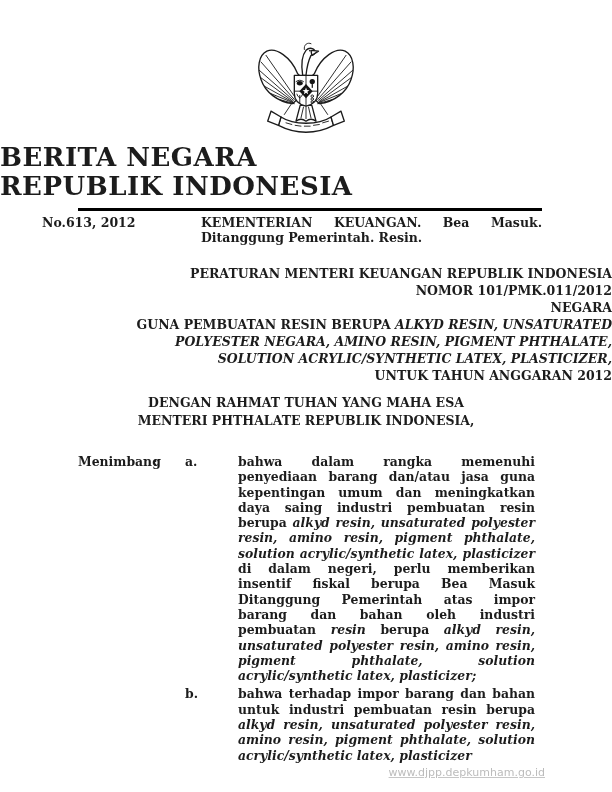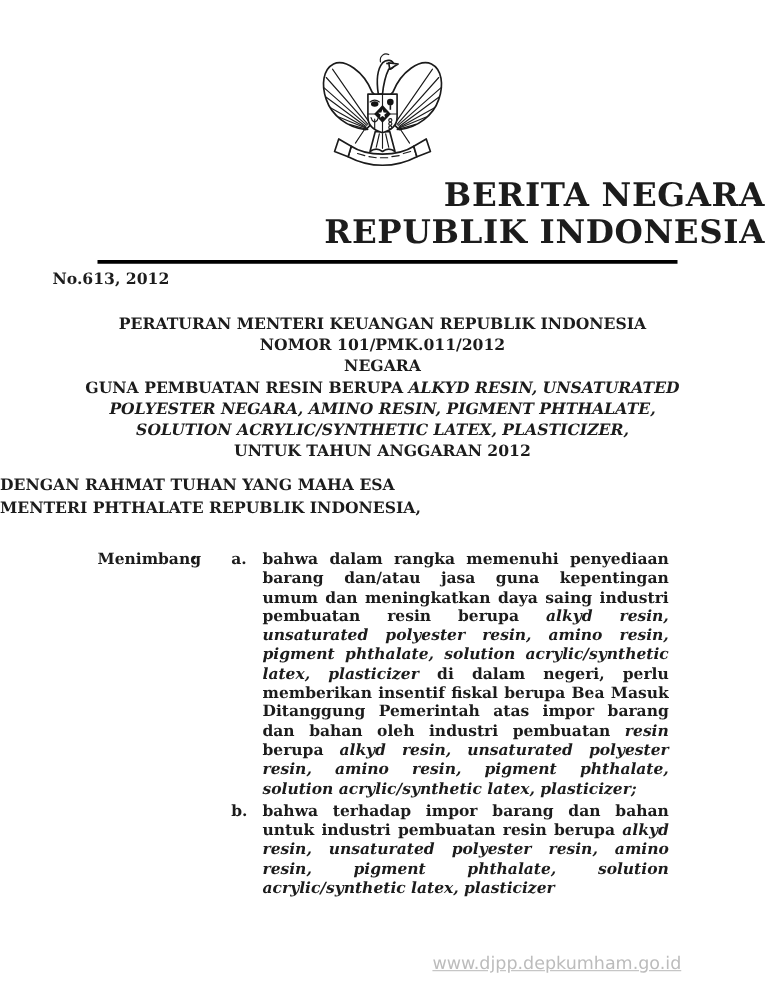--- a/index.html
+++ b/index.html
@@ -9,66 +9,67 @@
     margin:0 auto;
     background:#ffffff;
     font-family:"DejaVu Serif","Liberation Serif",serif;
     font-weight:bold;
     color:#1c1c1c;
     overflow:hidden;
   }
   .emblem-wrap{display:flex;justify-content:center;padding-top:40px;}
   .emblem{width:100px;height:94px;}
   .gazette-title{
-    text-align:right;
+    text-align:left;
     font-size:26px;
     line-height:29px;
     margin-top:9px;
     letter-spacing:0.5px;
   }
   .rule{
     margin:7px 70px 0 78px;
     border-top:3px solid #000;
   }
   .mast-row{
     display:flex;
     margin:4px 70px 0 42px;
     font-size:12.5px;
     line-height:15px;
   }
   .issue-no{width:159px;flex:none;}
   .subject{flex:1;text-align:justify;}
   .heading{
     margin-top:20px;
-    text-align:center;
+    text-align:right;
     font-size:12.5px;
     line-height:17px;
   }
   .invocation{
     margin-top:10px;
+    text-align:center;
     font-size:12.5px;
     line-height:18px;
   }
   .considering{
     display:grid;
     grid-template-columns:75px 32px 25px 1fr;
     margin:24px 77px 0 78px;
     font-size:12.4px;
     line-height:15.3px;
   }
-  .consider-text{text-align:justify;}
+  .consider-text{text-align:justify;margin-left:28px;}
   .row-b{margin-top:3px;}
   .it{font-style:italic;}
   .watermark{
     position:absolute;
     right:67px;
     bottom:13px;
     font-family:"DejaVu Sans","Liberation Sans",sans-serif;
     font-weight:normal;
-    font-size:14px;
+    font-size:11px;
     color:#bcbcbc;
     text-decoration:underline;
     text-decoration-color:#c6c6c6;
   }
   svg .ln{fill:none;stroke:#1b1b1b;stroke-width:1.1;stroke-linejoin:round;stroke-linecap:round;}
   svg .ol{fill:#ffffff;stroke:#1b1b1b;stroke-width:1.6;stroke-linejoin:round;}
   svg .fl{fill:#141414;stroke:none;}
 </style>
 </head>
 <body>
@@ -136,20 +137,21 @@
     </svg>
   </div>
 
   <div class="gazette-title">
     <div>BERITA NEGARA</div>
     <div>REPUBLIK INDONESIA</div>
   </div>
   <div class="rule"></div>
   <div class="mast-row">
     <div class="issue-no">No.613, 2012</div>
+    <div class="subject">KEMENTERIAN KEUANGAN. Bea Masuk. Ditanggung Pemerintah. Resin.</div>
   </div>
 
   <div class="heading">
     <div><span>PERATURAN MENTERI KEUANGAN REPUBLIK INDONESIA</span></div>
     <div><span>NOMOR 101/PMK.011/2012</span></div>
     <div><span>NEGARA</span></div>
     <div><span>GUNA PEMBUATAN RESIN BERUPA </span><span class="it">ALKYD RESIN, UNSATURATED</span></div>
     <div><span class="it">POLYESTER NEGARA, AMINO RESIN, PIGMENT PHTHALATE,</span></div>
     <div><span class="it">SOLUTION ACRYLIC/SYNTHETIC LATEX, PLASTICIZER,</span></div>
     <div><span>UNTUK TAHUN ANGGARAN 2012</span></div>

